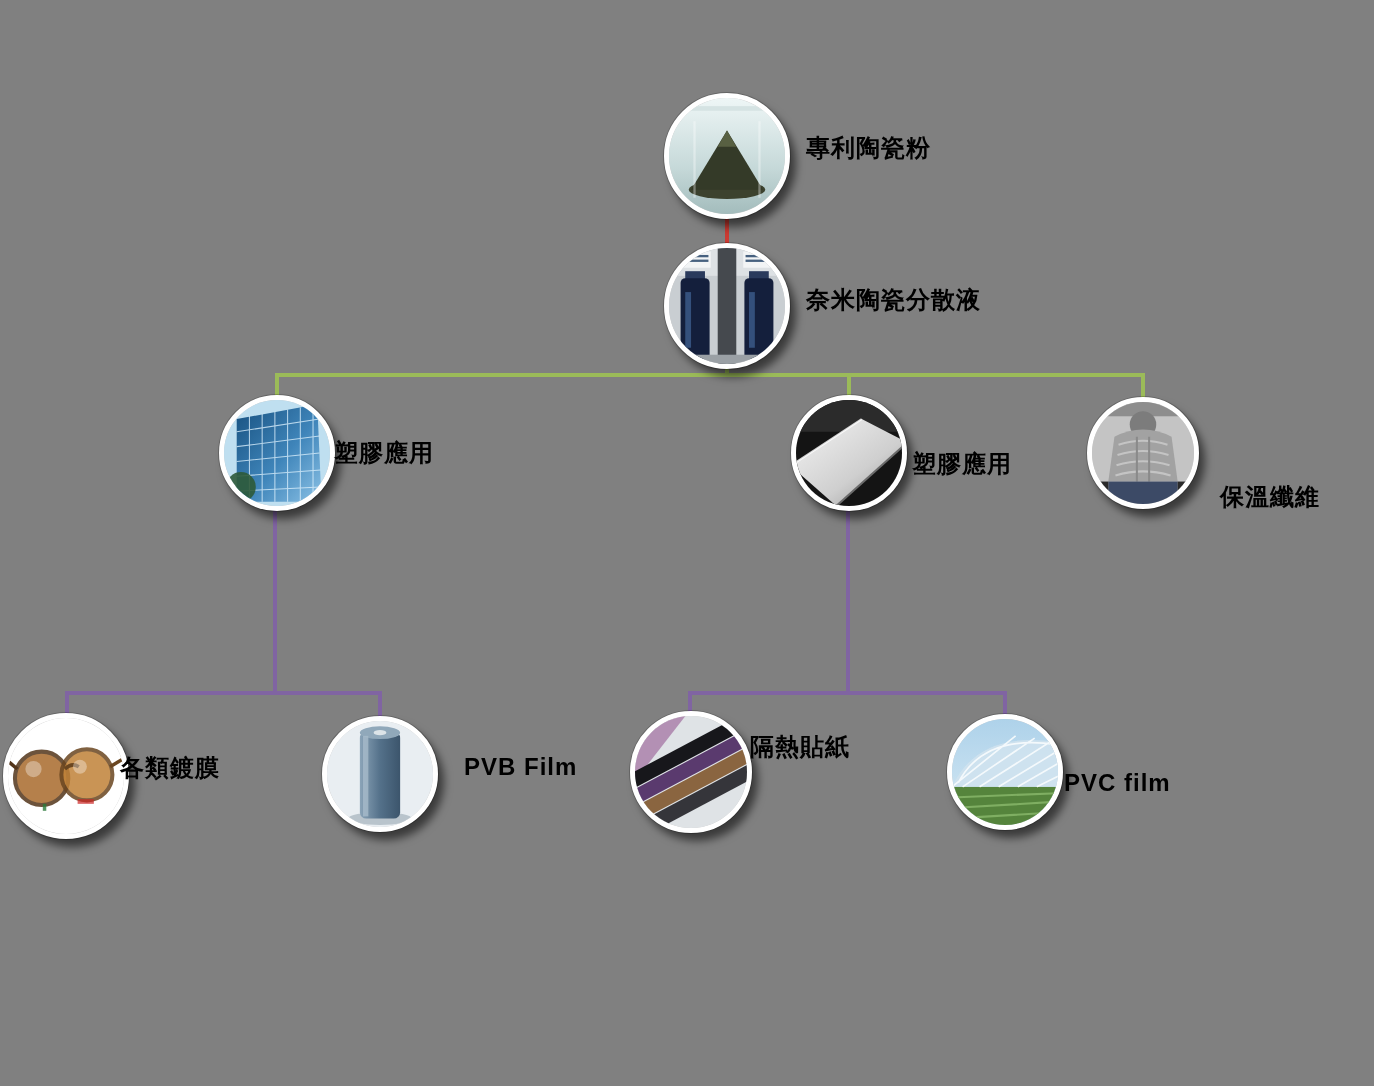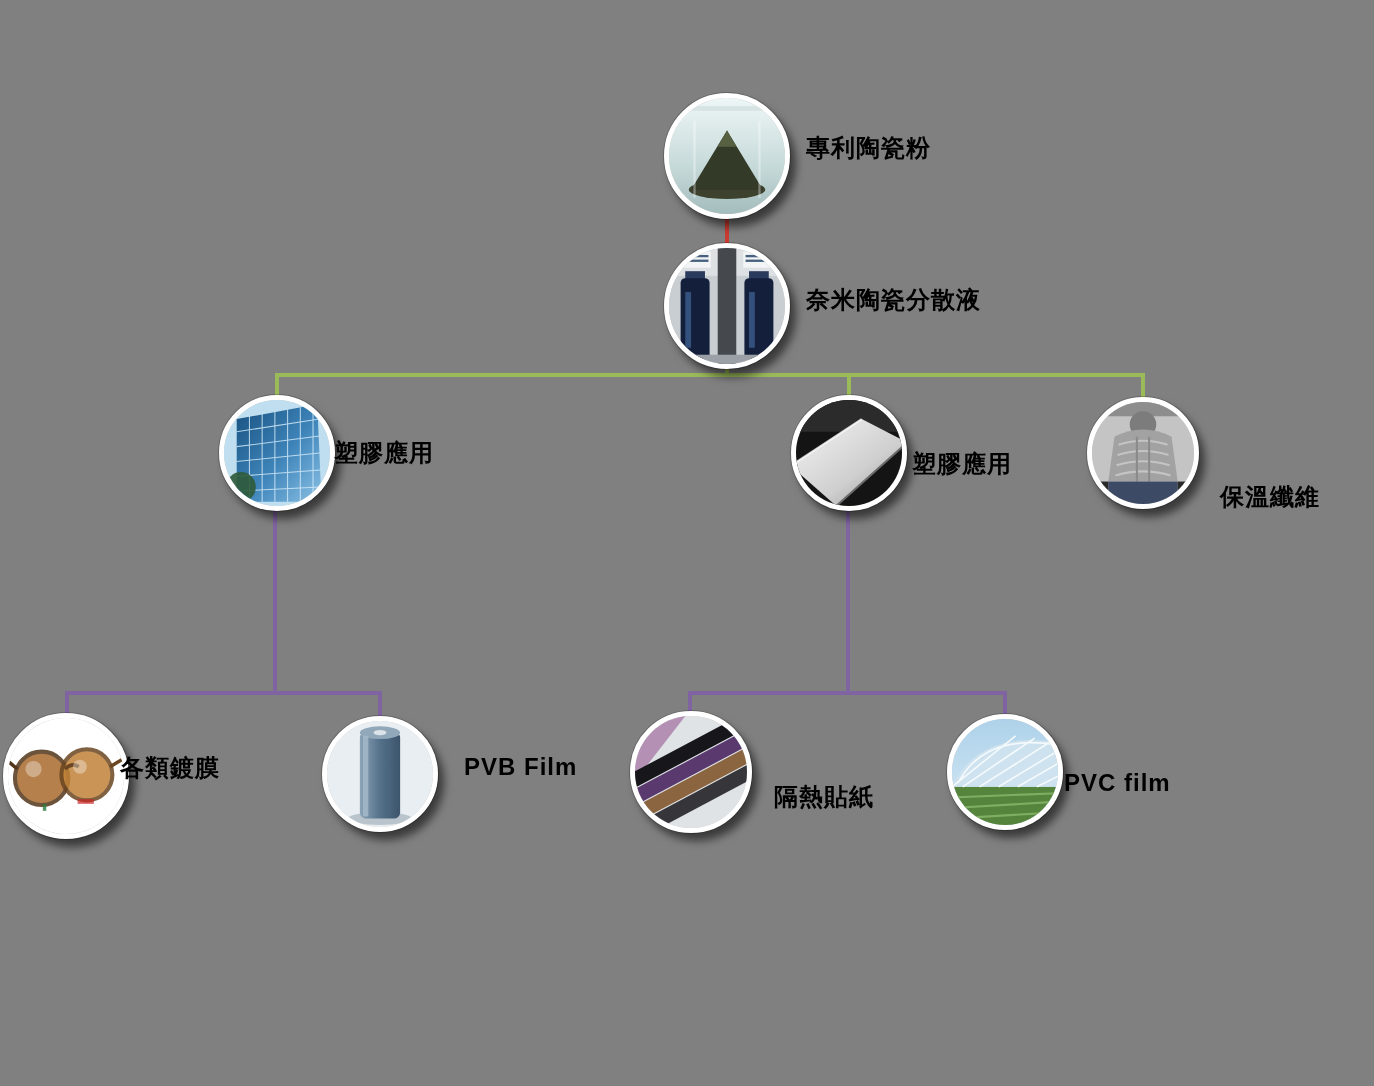--- a/index.html
+++ b/index.html
@@ -185,21 +185,21 @@
         <rect x="-10" y="26" width="120" height="13" fill="#17171b"></rect>
         <rect x="-10" y="40" width="120" height="13" fill="#5a3a6e"></rect>
         <rect x="-10" y="54" width="120" height="13" fill="#8a6540"></rect>
         <rect x="-10" y="68" width="120" height="13" fill="#35353a"></rect>
         <ellipse cx="104" cy="32" rx="4" ry="7" fill="#cfcfcf"></ellipse>
         <ellipse cx="104" cy="46" rx="4" ry="7" fill="#cbb8d4"></ellipse>
         <ellipse cx="104" cy="60" rx="4" ry="7" fill="#d8c4a8"></ellipse>
       </g>
     </svg>
   </div>
-  <div class="label" style="left:750px;top:781px;margin-left:24px;">隔熱貼紙</div>
+  <div class="label" style="left:750px;top:731px;">隔熱貼紙</div>
 
   <div class="circle" style="left:947px;top:714px;width:106px;height:106px;">
     <svg viewBox="0 0 100 100" preserveAspectRatio="none">
       <defs>
         <linearGradient id="pg9" x1="0" y1="0" x2="0" y2="1">
           <stop offset="0" stop-color="#aed2ea"></stop>
             <stop offset="1" stop-color="#d6e9f4"></stop>
         </linearGradient>
       </defs>
       <rect width="100" height="100" fill="url(#pg9)"></rect>

